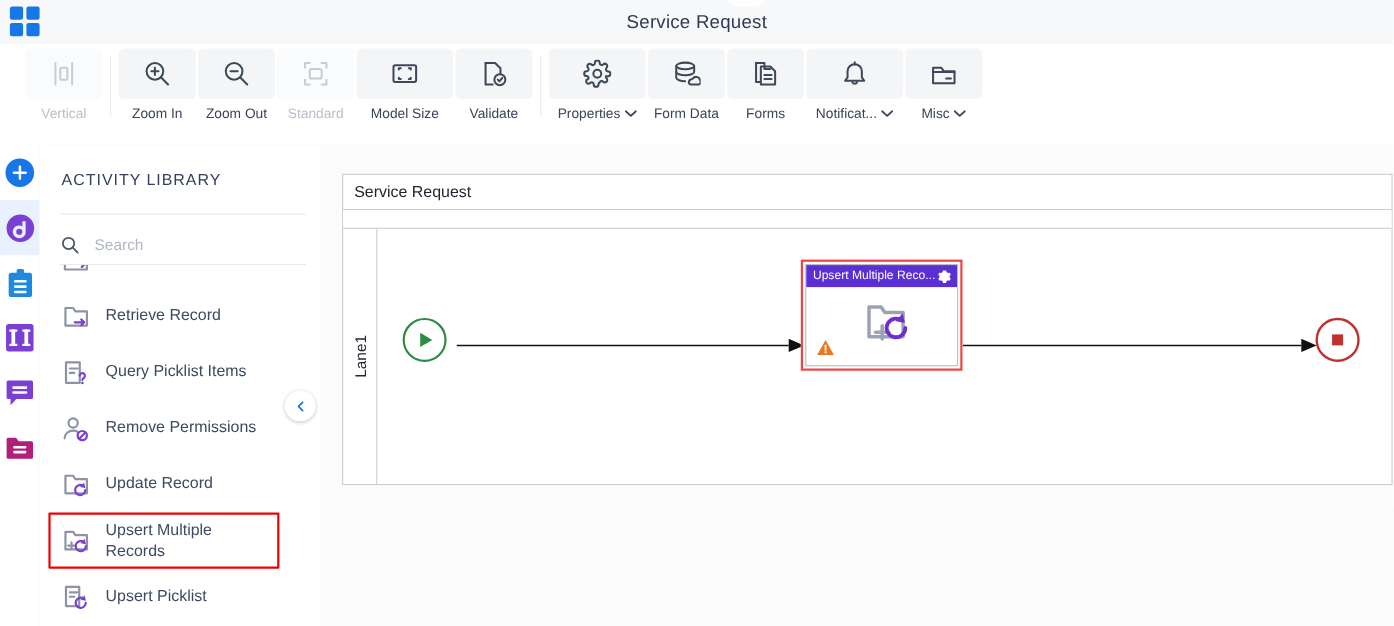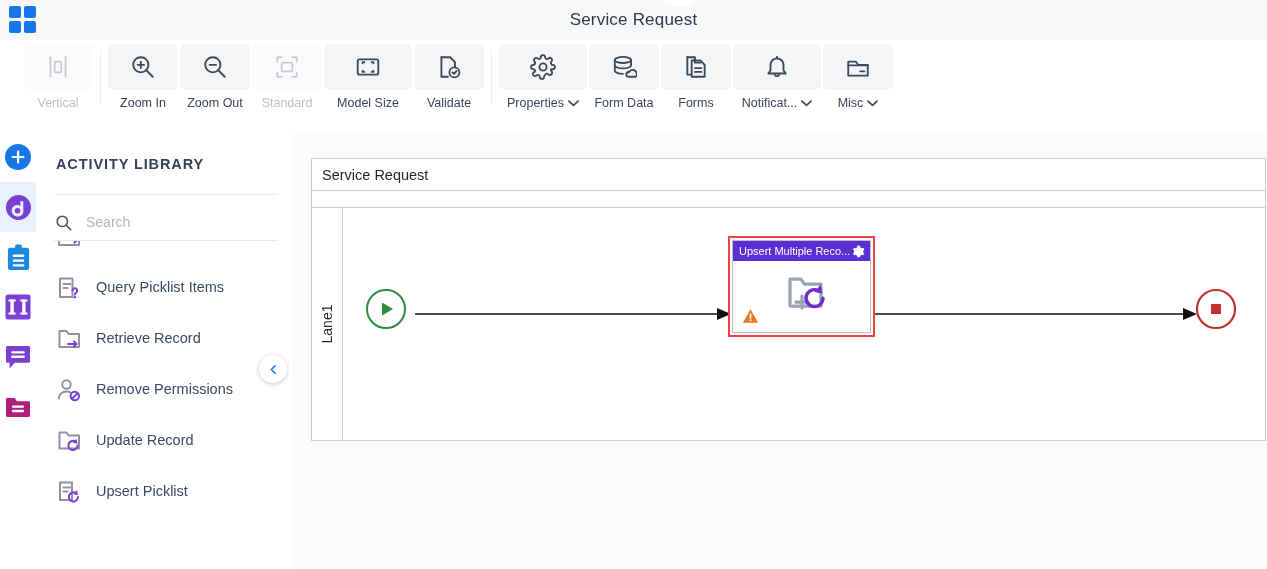--- a/index.html
+++ b/index.html
@@ -75,21 +75,21 @@
 
   
   .libpanel {
     position: absolute; left: 36px; top: 132px; width: 256px; height: 437px;
     background: #ffffff; border-right: 1px solid #dfe3e9;
     box-shadow: 2px 0 5px -3px rgba(0,0,0,.18);
     overflow: hidden;
   }
   .lib-title {
     position: absolute; left: 20px; top: 24px;
-    font-size: 14.5px; letter-spacing: .9px; color: #35405a; font-weight: 700;
+    font-size: 14.5px; letter-spacing: .9px; color: #35405a; font-weight: 400;
   }
   .lib-divider { position: absolute; left: 18px; top: 62px; width: 224px; height: 1px; background: #e6e9ee; }
   .searchrow { position: absolute; left: 18px; top: 72px; width: 226px; height: 36px; display: flex; align-items: center; }
   .search-input {
     border: none; outline: none; background: transparent;
     font-size: 14px; color: #3a4559; margin-left: 11px; width: 180px;
     font-family: "Liberation Sans", sans-serif;
   }
   .search-input::placeholder { color: #b0b6c0; }
   .lib-divider2 { position: absolute; left: 18px; top: 108px; width: 224px; height: 1px; background: #e6e9ee; }
@@ -426,57 +426,68 @@
             <svg width="26" height="26" viewBox="0 0 26 26" fill="none">
               <path d="M3 5h7l2 3h11v13H3z" stroke="#8d93a3" stroke-width="2" stroke-linejoin="round"></path>
               <path d="M13 16h8m-2.6-2.6L21 16l-2.6 2.6" stroke="#7b3fd4" stroke-width="2" stroke-linecap="round" stroke-linejoin="round"></path>
             </svg>
           </span>
      <span class="li-lbl">Records</span>
    </div>
         <div class="libitem">
      <span class="li-ico">
             <svg width="26" height="26" viewBox="0 0 26 26" fill="none">
+              <path d="M3.5 5h7l2 3h10.5v13H3.5z" stroke="#8d93a3" stroke-width="2" stroke-linejoin="round"></path>
+              <path d="M12 18h8.5m-2.6-2.6L20.5 18l-2.6 2.6" stroke="#7b3fd4" stroke-width="2" stroke-linecap="round" stroke-linejoin="round"></path>
+            </svg>
+          </span>
+     <span class="li-lbl">Retrieve Record</span>
+   </div>
+        <div class="libitem">
+     <span class="li-ico">
+            <svg width="26" height="26" viewBox="0 0 26 26" fill="none">
               <path d="M4 3.5h12.5V22H4z" stroke="#8d93a3" stroke-width="2" stroke-linejoin="round"></path>
               <path d="M7.5 9h7M7.5 13h4" stroke="#8d93a3" stroke-width="2" stroke-linecap="round"></path>
               <path d="M16.4 15.6a2.4 2.4 0 114 1.8c-.8.7-1.5 1.1-1.5 2" stroke="#7b3fd4" stroke-width="2" stroke-linecap="round" fill="none"></path>
               <circle cx="18.9" cy="22.2" r="1.2" fill="#7b3fd4"></circle>
             </svg>
           </span>
      <span class="li-lbl">Query Picklist Items</span>
    </div>
         <div class="libitem">
      <span class="li-ico">
             <svg width="26" height="26" viewBox="0 0 26 26" fill="none">
-              <path d="M3.5 5h7l2 3h10.5v13H3.5z" stroke="#8d93a3" stroke-width="2" stroke-linejoin="round"></path>
-              <path d="M12 18h8.5m-2.6-2.6L20.5 18l-2.6 2.6" stroke="#7b3fd4" stroke-width="2" stroke-linecap="round" stroke-linejoin="round"></path>
-            </svg>
-          </span>
-     <span class="li-lbl">Retrieve Record</span>
-   </div>
-        <div class="libitem">
-     <span class="li-ico">
-            <svg width="26" height="26" viewBox="0 0 26 26" fill="none">
               <circle cx="10.5" cy="7.5" r="4.2" stroke="#8d93a3" stroke-width="2"></circle>
               <path d="M2.8 21.5c0-4.2 3.4-7 7.7-7 1.5 0 2.9.3 4 1" stroke="#8d93a3" stroke-width="2" stroke-linecap="round"></path>
               <circle cx="18.8" cy="19" r="4.2" stroke="#7b3fd4" stroke-width="2"></circle>
               <line x1="16" y1="21.8" x2="21.6" y2="16.2" stroke="#7b3fd4" stroke-width="2" stroke-linecap="round"></line>
             </svg>
           </span>
      <span class="li-lbl">Remove Permissions</span>
    </div>
         <div class="libitem">
      <span class="li-ico">
             <svg width="26" height="26" viewBox="0 0 26 26" fill="none">
               <path d="M3.5 4.5h7l2 3h10.5v13H3.5z" stroke="#8d93a3" stroke-width="2" stroke-linejoin="round"></path>
               <path d="M21.5 17.5a4.6 4.6 0 11-1.7-3.6" stroke="#7b3fd4" stroke-width="2" stroke-linecap="round"></path>
               <polygon points="20.4,10.7 21.6,15.7 16.8,14.8" fill="#7b3fd4"></polygon>
             </svg>
           </span>
      <span class="li-lbl">Update Record</span>
+   </div>
+        <div class="libitem selected">
+     <span class="li-ico">
+            <svg width="26" height="26" viewBox="0 0 26 26" fill="none">
+              <path d="M3.5 4.5h7l2 3h10.5v13H3.5z" stroke="#8d93a3" stroke-width="2" stroke-linejoin="round"></path>
+              <path d="M6 17h6M9 14v6" stroke="#8d93a3" stroke-width="2" stroke-linecap="round"></path>
+              <path d="M22 17.5a4.6 4.6 0 11-1.7-3.6" stroke="#7b3fd4" stroke-width="2" stroke-linecap="round"></path>
+              <polygon points="20.9,10.7 22.1,15.7 17.3,14.8" fill="#7b3fd4"></polygon>
+            </svg>
+          </span>
+     <span class="li-lbl">Upsert Multiple Records</span>
    </div>
         <div class="libitem">
      <span class="li-ico">
             <svg width="26" height="26" viewBox="0 0 26 26" fill="none">
               <path d="M4 3.5h12V21H4z" stroke="#8d93a3" stroke-width="2" stroke-linejoin="round"></path>
               <path d="M7.5 8.5h6.5M7.5 12.5h4" stroke="#8d93a3" stroke-width="2" stroke-linecap="round"></path>
               <path d="M22 18a4.6 4.6 0 11-1.7-3.6" stroke="#7b3fd4" stroke-width="2" stroke-linecap="round"></path>
               <polygon points="20.9,11.2 22.1,16.2 17.3,15.3" fill="#7b3fd4"></polygon>
             </svg>
           </span>

